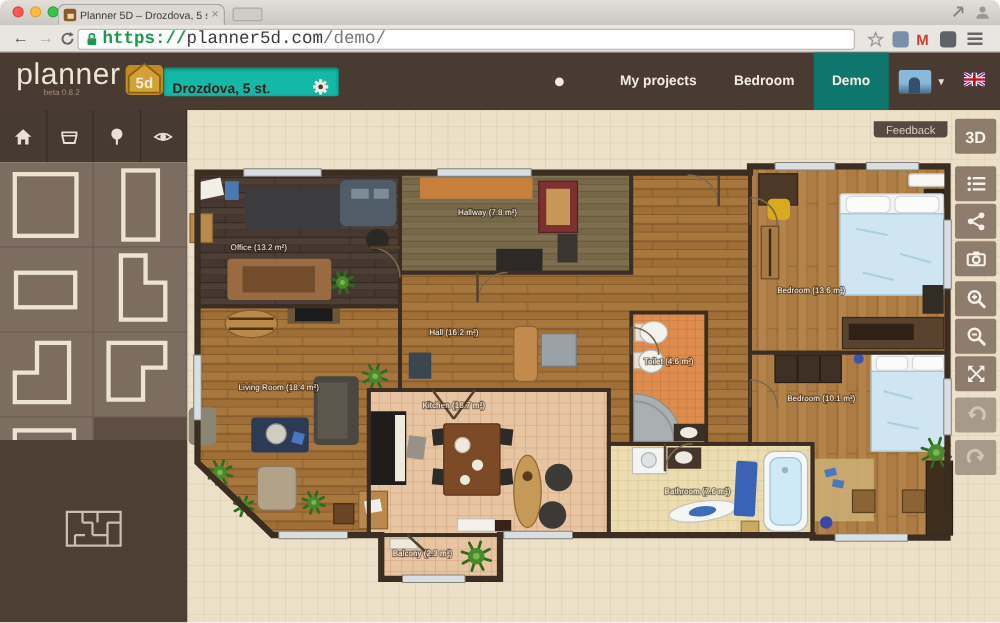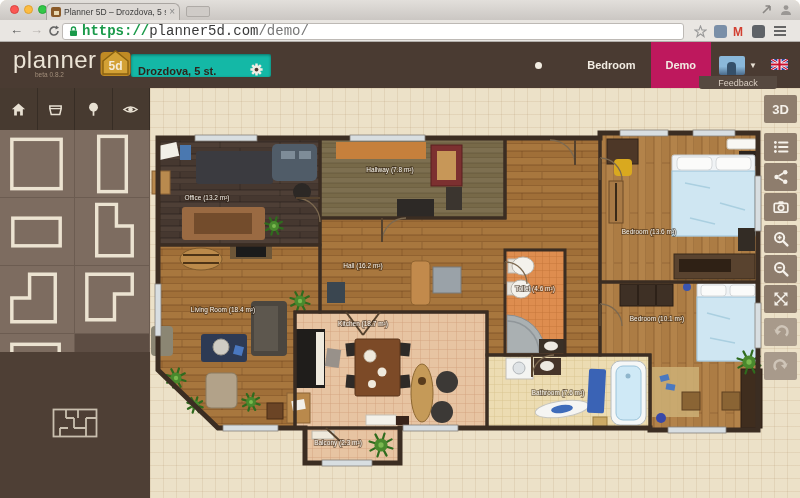--- a/index.html
+++ b/index.html
@@ -33,26 +33,26 @@
   .appheader{position:absolute;left:0;top:42px;width:800px;height:46px;background:#4a3b32;}
   .logo{position:absolute;left:13px;top:7px;display:flex;align-items:flex-start;}
   .logo-text{color:#ece4d6;font-size:24px;letter-spacing:.5px;line-height:22px;}
   .logo-ver{position:absolute;left:22px;top:22px;font-size:6.5px;color:#a38f7b;}
   .logo-badge{width:31px;height:28px;margin-left:3px;}
   .projfield{position:absolute;left:106px;top:12px;width:140px;height:23px;background:#14b8a6;border-radius:2px;box-shadow:inset 0 1px 3px rgba(0,0,0,.4);display:flex;align-items:flex-end;padding:0 7px;margin-left:25px;}
   .projname{flex:1;font-size:11px;font-weight:bold;color:#2e241c;}
   .hnav{position:absolute;right:0;top:0;height:46px;display:flex;align-items:stretch;}
   .hnav-dot{width:7px;height:7px;border-radius:50%;background:#f2ece2;align-self:center;margin-right:30px;}
   .hnav-item{display:flex;align-items:center;padding:0 15px;color:#f2ece3;font-size:11px;font-weight:bold;}
-  .hnav-item.active{background:#be185d;}
+  .hnav-item.active{background:#0f766e;}
   .avatar{width:26px;height:19px;border-radius:2px;align-self:center;margin-left:8px;background:linear-gradient(#8ab8da 55%,#4a6a8a);position:relative;overflow:hidden;}
   .avatar:after{content:"";position:absolute;left:8px;top:6px;width:9px;height:13px;border-radius:4px 4px 0 0;background:#35506a;}
   .caret{align-self:center;color:#e8e0d4;font-size:8px;margin:0 6px 0 4px;}
   .flag{align-self:center;margin:0 12px 0 8px;}
-  .feedback{position:absolute;left:699px;top:76px;width:78px;height:13px;background:#564940;color:#d9cec2;font-size:9px;display:flex;align-items:center;justify-content:center;border-radius:0 0 3px 3px;z-index:6;}
+  .feedback{position:absolute;left:699px;top:97px;width:59px;height:13px;background:#564940;color:#d9cec2;font-size:9px;display:flex;align-items:center;justify-content:center;border-radius:0 0 3px 3px;z-index:6;}
 
   
   .iconbar{position:absolute;left:0;top:88px;width:150px;height:42px;background:#473a30;display:flex;}
   .iconbar .lt{flex:1;display:flex;align-items:center;justify-content:center;border-right:1px solid rgba(0,0,0,.22);}
   .shapegrid{position:absolute;left:0;top:130px;width:150px;height:222px;background:#7d6c60;display:flex;flex-wrap:wrap;overflow:hidden;align-content:flex-start;}
   .shapecell{width:75px;height:68px;border-right:1px solid #6c5c51;border-bottom:1px solid #6c5c51;display:flex;align-items:center;justify-content:center;}
   .shapecell.selected{background:#5d4d43;}
   .bottompanel{position:absolute;left:0;top:352px;width:150px;height:146px;background:#4e3f35;}
   .miniplan{position:absolute;left:52px;top:56px;}
 
@@ -133,20 +133,21 @@
       <svg width="15" height="15" viewBox="0 0 16 16">
         <g stroke="#f0ece4" stroke-width="2.6">
             <path d="M8,1.5 V14.5 M1.5,8 H14.5 M3.4,3.4 L12.6,12.6 M12.6,3.4 L3.4,12.6"></path>
           </g>
         <circle cx="8" cy="8" r="4.6" fill="#f0ece4"></circle>
           <circle cx="8" cy="8" r="2" fill="#4a3b32"></circle>
       </svg>
     </div>
     <div class="hnav" id="header-nav">
       <div class="hnav-dot"></div>
+    <div class="hnav-item">My projects</div>
         <div class="hnav-item">Bedroom</div>
         <div class="hnav-item active">Demo</div>
         <div class="avatar"></div>
         <div class="caret">▼</div>
         <div class="flag"><svg width="17" height="11" viewBox="0 0 17 11">
             <rect width="17" height="11" fill="#2b3f9e"></rect>
             <path d="M0,0 L17,11 M17,0 L0,11" stroke="#fff" stroke-width="2.6"></path>
             <path d="M0,0 L17,11 M17,0 L0,11" stroke="#c8102e" stroke-width="1.1"></path>
             <path d="M8.5,0 V11" stroke="#fff" stroke-width="4.2"></path>
             <path d="M0,5.5 H17" stroke="#fff" stroke-width="3.8"></path>

